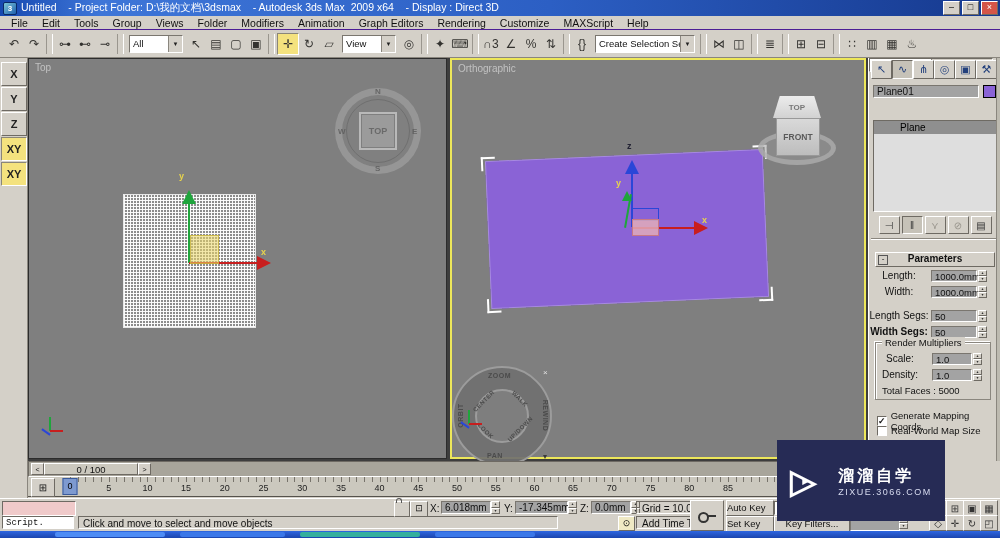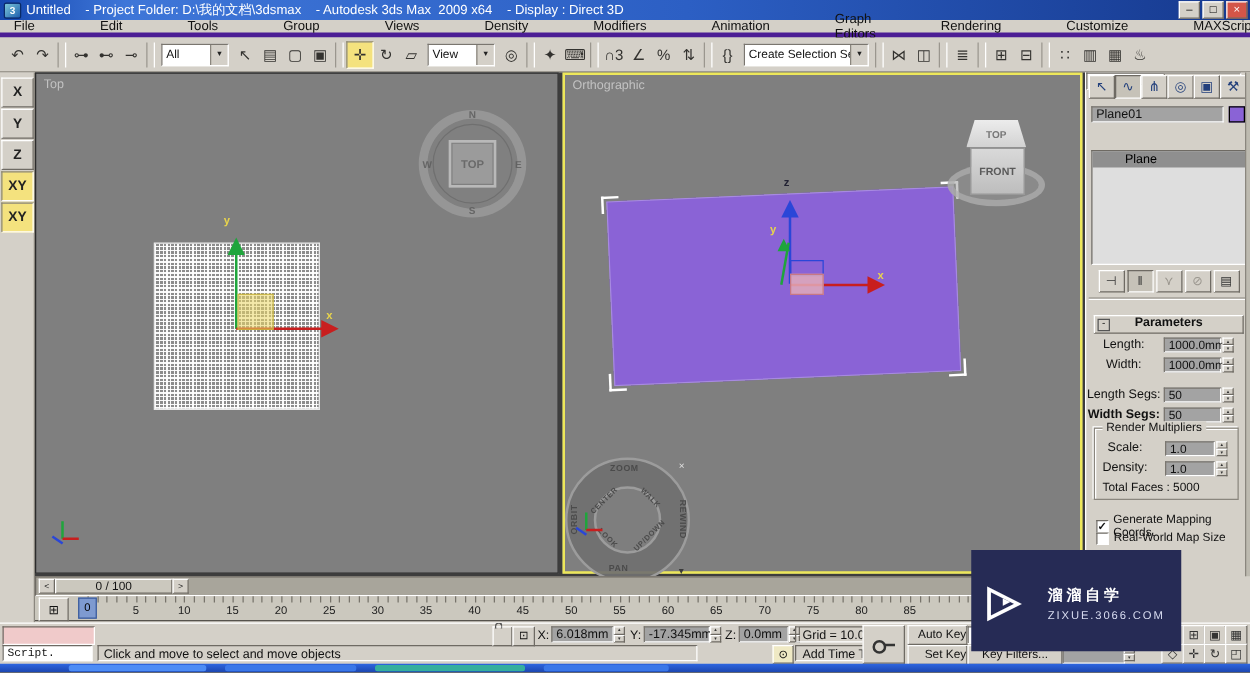--- a/index.html
+++ b/index.html
@@ -16,21 +16,21 @@
     color:#fff;display:flex;align-items:center;}
   #appicon{width:12px;height:11px;margin:0 4px 0 3px;border-radius:2px;
     background:linear-gradient(135deg,#7ec8d8,#1d5fae);border:1px solid #0a2a66;
     font-size:8px;color:#fff;text-align:center;line-height:11px;font-weight:bold;}
   #titletext{font-size:10.5px;white-space:pre;overflow:hidden;flex:1;}
   .wctl{width:15px;height:12px;margin-right:2px;font-size:9px;line-height:11px;text-align:center;color:#000;}
   .wclose{background:#D45548;color:#fff;}
 
   
   #menubar{left:0;top:16px;width:1000px;height:14px;background:#D4D0C8;
-    border-bottom:4px solid #4c1d95;display:flex;align-items:center;padding-left:4px;box-sizing:border-box;gap:38px;}
+    border-bottom:1px solid #4c1d95;display:flex;align-items:center;padding-left:4px;box-sizing:border-box;}
   .menu-item{padding:0 7px;font-size:10.5px;}
 
   
   #toolbar{left:0;top:30px;width:1000px;height:28px;background:#D4D0C8;
     border-bottom:1px solid #8A867E;display:flex;align-items:center;padding-left:4px;box-sizing:border-box;}
   .tbtn{width:20px;height:20px;display:inline-flex;align-items:center;justify-content:center;
     font-size:12px;color:#33322f;flex:0 0 auto;}
   .tactive{background:#F4E27E;border:1px solid;border-color:#8a8679 #fff #fff #8a8679;}
   .tsep{width:5px;height:20px;border-left:1px solid #9a968e;border-right:1px solid #fff;margin:0 2px;flex:0 0 auto;}
   .tdd{height:16px;background:#fff;border:1px solid;border-color:#7A766F #FFFFFF #FFFFFF #7A766F;
@@ -155,21 +155,21 @@
     font-size:4px;line-height:4px;text-align:center;color:#333;font-weight:normal;}
   #gridbox{left:636px;top:2px;width:86px;height:13px;line-height:13px;padding-left:5px;box-sizing:border-box;
     border:1px solid;border-color:#6e6a63 #fff #fff #6e6a63;}
   #ttagicon{left:618px;top:17px;width:15px;height:13px;background:#EFE9C4;font-size:9px;text-align:center;line-height:12px;}
   #ttagbox{left:636px;top:17px;width:86px;height:13px;line-height:13px;padding-left:5px;box-sizing:border-box;
     border:1px solid;border-color:#6e6a63 #fff #fff #6e6a63;}
   #keybtn{left:690px;top:1px;width:32px;height:29px;display:flex;align-items:center;justify-content:center;}
   .keyg{position:relative;width:18px;height:10px;}
   .keyg:before{content:'';position:absolute;left:0;top:1px;width:7px;height:7px;border:2px solid #333;border-radius:50%;}
   .keyg:after{content:'';position:absolute;left:10px;top:4px;width:8px;height:2px;background:#333;box-shadow:5px 2px 0 -1px #333,2px 2px 0 -1px #333;}
-  .skbtn{position:absolute;width:46px;height:14px;text-align:right;line-height:13px;font-size:9.5px;}
+  .skbtn{position:absolute;width:46px;height:14px;text-align:left;line-height:13px;font-size:9.5px;}
   #seldd{left:774px;top:2px;width:74px;height:14px;background:#fff;border:1px solid;border-color:#6e6a63 #fff #fff #6e6a63;
     font-size:9.5px;line-height:12px;padding-left:3px;box-sizing:border-box;}
   #keyfil{left:774px;top:17px;width:74px;height:14px;text-align:center;line-height:13px;font-size:9.5px;}
   .pbbtn{position:absolute;top:2px;width:15px;height:13px;font-size:7px;text-align:center;line-height:12px;}
   #framefield{left:850px;top:17px;width:48px;height:13px;}
   #vp-nav{left:929px;top:1px;width:70px;height:31px;display:grid;grid-template-columns:repeat(4,17px);grid-auto-rows:15px;gap:0;}
   .navbtn{width:16px;height:14px;font-size:10px;display:flex;align-items:center;justify-content:center;color:#333;}
 
   
   #taskbar{left:0;top:531px;width:1000px;height:7px;background:linear-gradient(#2E66E0,#1B45AE);}
@@ -205,21 +205,21 @@
   .cbx{width:10px;height:10px;background:#fff;border:1px solid;border-color:#6e6a63 #fff #fff #6e6a63;
     font-size:9px;line-height:9px;text-align:center;font-weight:bold;box-sizing:border-box;}
   #cpscroll{left:127px;top:0px;width:5px;height:403px;background:#BDBAB0;border-left:1px solid #8a867e;box-sizing:border-box;}
 
   
   #watermark{left:777px;top:440px;width:168px;height:81px;background:#262B55;z-index:50;
     display:flex;align-items:center;justify-content:center;gap:10px;color:#fff;}
   #wm-logo{position:relative;width:38px;height:40px;}
   #wm-tri{position:absolute;left:0;top:0;font-size:34px;line-height:40px;color:#fff;font-weight:bold;}
   #wm-play{position:absolute;left:12px;top:13px;font-size:12px;color:#fff;}
-  #wm-brand{font-size:12px;font-weight:bold;letter-spacing:3px;line-height:22px;}
+  #wm-brand{font-size:16px;font-weight:bold;letter-spacing:3px;line-height:22px;}
   #wm-url{font-size:9px;letter-spacing:1.5px;color:#D8DCF0;text-transform:uppercase;}
 </style>
 </head>
 <body>
 
 <div id="screen">
 
   <div id="titlebar" class="abs">
     <span id="appicon">3</span>
     <span id="titletext">Untitled    - Project Folder: D:\我的文档\3dsmax    - Autodesk 3ds Max  2009 x64    - Display : Direct 3D</span>
@@ -227,21 +227,21 @@
     <span class="wctl raised">□</span>
     <span class="wctl wclose raised">×</span>
   </div>
 
   <div id="menubar" class="abs">
       <span class="menu-item">File</span>
       <span class="menu-item">Edit</span>
       <span class="menu-item">Tools</span>
       <span class="menu-item">Group</span>
       <span class="menu-item">Views</span>
-      <span class="menu-item">Density</span>
+      <span class="menu-item">Folder</span>
       <span class="menu-item">Modifiers</span>
       <span class="menu-item">Animation</span>
       <span class="menu-item">Graph Editors</span>
       <span class="menu-item">Rendering</span>
       <span class="menu-item">Customize</span>
       <span class="menu-item">MAXScript</span>
       <span class="menu-item">Help</span>
     </div>
 
   <div id="toolbar" class="abs">

